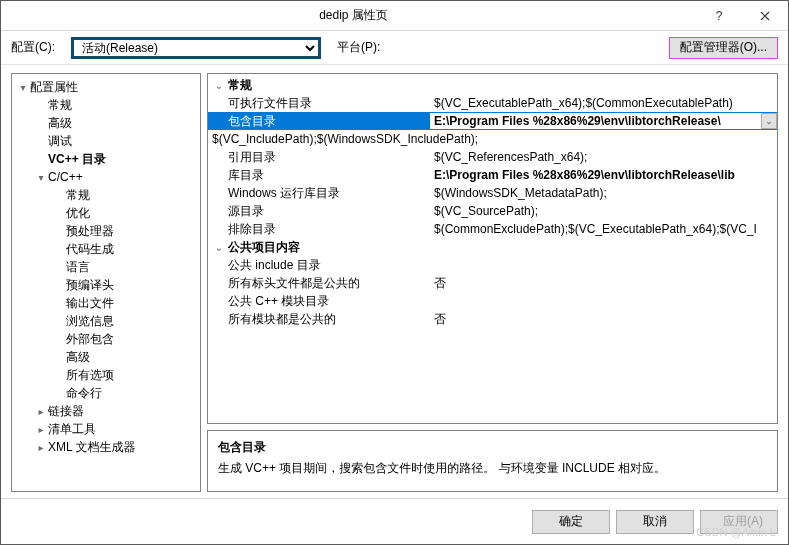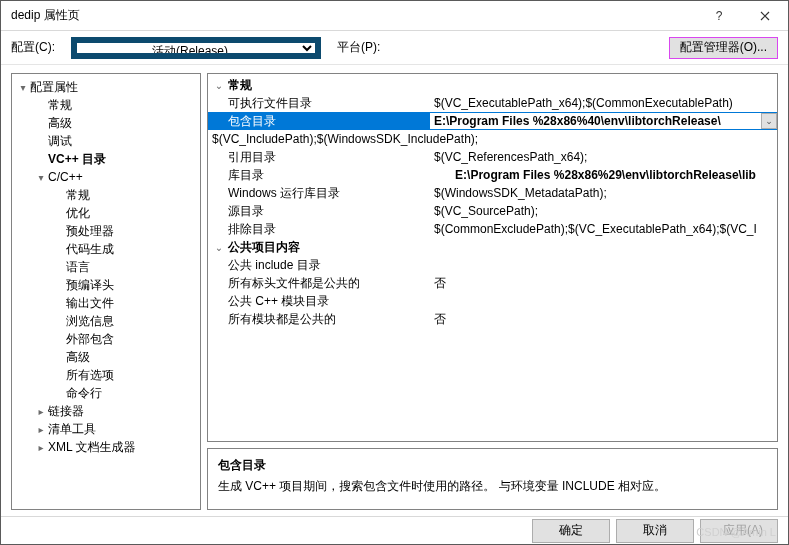--- a/index.html
+++ b/index.html
@@ -1,23 +1,23 @@
 <!DOCTYPE html>
 <html><head>
 <meta charset="utf-8">
 <style>
 * { box-sizing: border-box; margin: 0; padding: 0; font-family: "Microsoft YaHei", "Segoe UI", sans-serif; font-size: 12px; }
 body { background: #fff; width: 789px; height: 545px; border: 1px solid #5a5a5a; display: flex; flex-direction: column; }
 .titlebar { height: 30px; display: flex; align-items: center; padding: 0 0 0 10px; border-bottom: 1px solid #d9d9d9; }
-.titlebar .title { flex: 1; }
+.titlebar .title { flex: 1; text-align: center; }
 .titlebar .btn { width: 46px; height: 30px; display: flex; align-items: center; justify-content: center; color: #333; }
 .titlebar .btn svg { width: 10px; height: 10px; }
 .toolbar { height: 34px; display: flex; align-items: center; gap: 16px; padding: 0 10px; border-bottom: 1px solid #e5e5e5; }
 .toolbar label { white-space: nowrap; }
-.toolbar select { height: 22px; border: 6px solid #0c4a6e; background: #fff; padding: 0 4px; text-align: center; }
+.toolbar select { height: 22px; border: 3px solid #0c4a6e; background: #fff; padding: 0 4px; }
 .sel-config { width: 250px; }
 .sel-platform { width: 255px; }
 .toolbar .mgr { height: 22px; border: 1px solid #d946ef; background: #e1e1e1; padding: 0 10px; }
 .main { flex: 1; display: flex; padding: 8px 10px 6px 10px; gap: 6px; overflow: hidden; }
 .tree { width: 190px; border: 1px solid #828282; overflow: auto; padding: 4px 0; }
 .tree-item { display: flex; align-items: center; height: 18px; padding-right: 6px; white-space: nowrap; cursor: default; }
 .tree-item .tw { width: 14px; display: inline-flex; justify-content: center; color: #6b6b6b; font-size: 10px; }
 .tree-item.bold .lbl { font-weight: bold; }
 .d0 { padding-left: 4px; } .d1 { padding-left: 22px; } .d2 { padding-left: 40px; }
 .right { flex: 1; display: flex; flex-direction: column; gap: 6px; overflow: hidden; }
@@ -25,24 +25,24 @@
 .grow { display: flex; align-items: center; height: 18px; }
 .grow .gcol1 { width: 222px; display: flex; align-items: center; padding-left: 4px; }
 .grow .tw { width: 14px; display: inline-flex; justify-content: center; color: #6b6b6b; font-size: 10px; }
 .grow .glabel { padding-left: 2px; }
 .grow.sec .glabel { font-weight: bold; }
 .grow .gval { flex: 1; padding-left: 4px; white-space: nowrap; overflow: hidden; }
 .grow.sel { background: #0078d7; color: #fff; }
 .grow.sel .gval { background: #fff; color: #000; display: flex; align-items: center; }
 .grow.sel .gval .valtext { flex: 1; font-weight: bold; overflow: hidden; }
 .grow.sel .gval .dd { width: 16px; height: 16px; border: 1px solid #adadad; background: #e1e1e1; display: flex; align-items: center; justify-content: center; font-size: 9px; color: #555; }
-.grow.boldval .gval { font-weight: bold; text-align: center; }
+.grow.boldval .gval { font-weight: bold; }
 .desc { border: 1px solid #828282; padding: 8px 10px; height: 62px; }
 .desc .dt { font-weight: bold; margin-bottom: 4px; }
-.footer { height: 28px; border-top: 1px solid #d9d9d9; display: flex; align-items: center; justify-content: flex-end; gap: 6px; padding: 0 10px; position: relative; }
+.footer { height: 46px; border-top: 1px solid #d9d9d9; display: flex; align-items: center; justify-content: flex-end; gap: 6px; padding: 0 10px; position: relative; }
 .footer button { width: 78px; height: 24px; border: 1px solid #adadad; background: #e1e1e1; }
 .footer button.disabled { color: #a0a0a0; padding-left: 8px; }
 .watermark { position: absolute; right: 12px; bottom: 6px; color: #d0d0d0; font-size: 11px; pointer-events: none; }
 </style>
 </head>
 <body>
 
 <div class="titlebar">
   <span class="title">dedip 属性页</span>
   <div class="btn">?</div>
@@ -163,21 +163,21 @@
             <span class="glabel">可执行文件目录</span>
           </div>
           <div class="gval">$(VC_ExecutablePath_x64);$(CommonExecutablePath)</div>
         </div>
         <div class="grow sel">
           <div class="gcol1">
             <span class="tw"></span>
             <span class="glabel">包含目录</span>
           </div>
           <div class="gval">
-            <span class="valtext">E:\Program Files %28x86%40\env\libtorchRelease\</span>
+            <span class="valtext">E:\Program Files %28x86%29\env\libtorchRelease\</span>
             <span class="dd">⌄</span>
           </div>
         </div>
         <div class="grow">
           <div class="gval">$(VC_IncludePath);$(WindowsSDK_IncludePath);</div>
         </div>
         <div class="grow">
           <div class="gcol1">
             <span class="tw"></span>
             <span class="glabel">引用目录</span>

